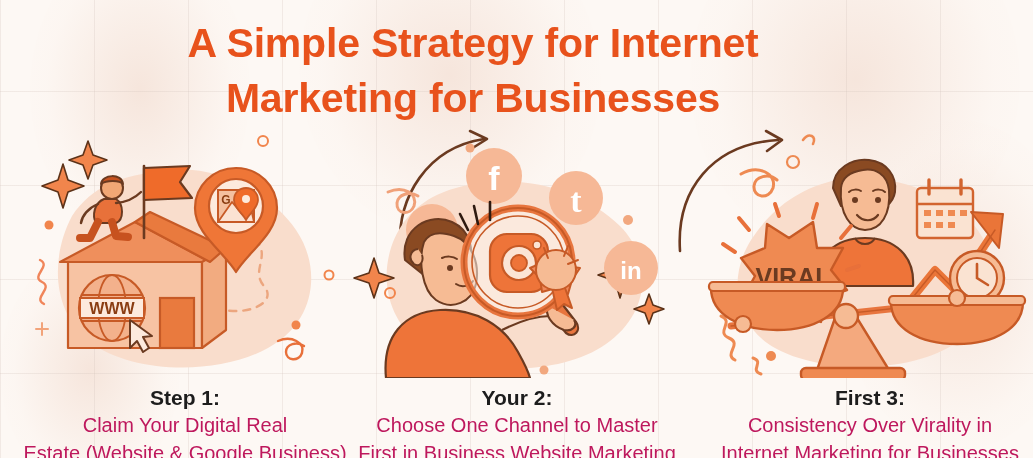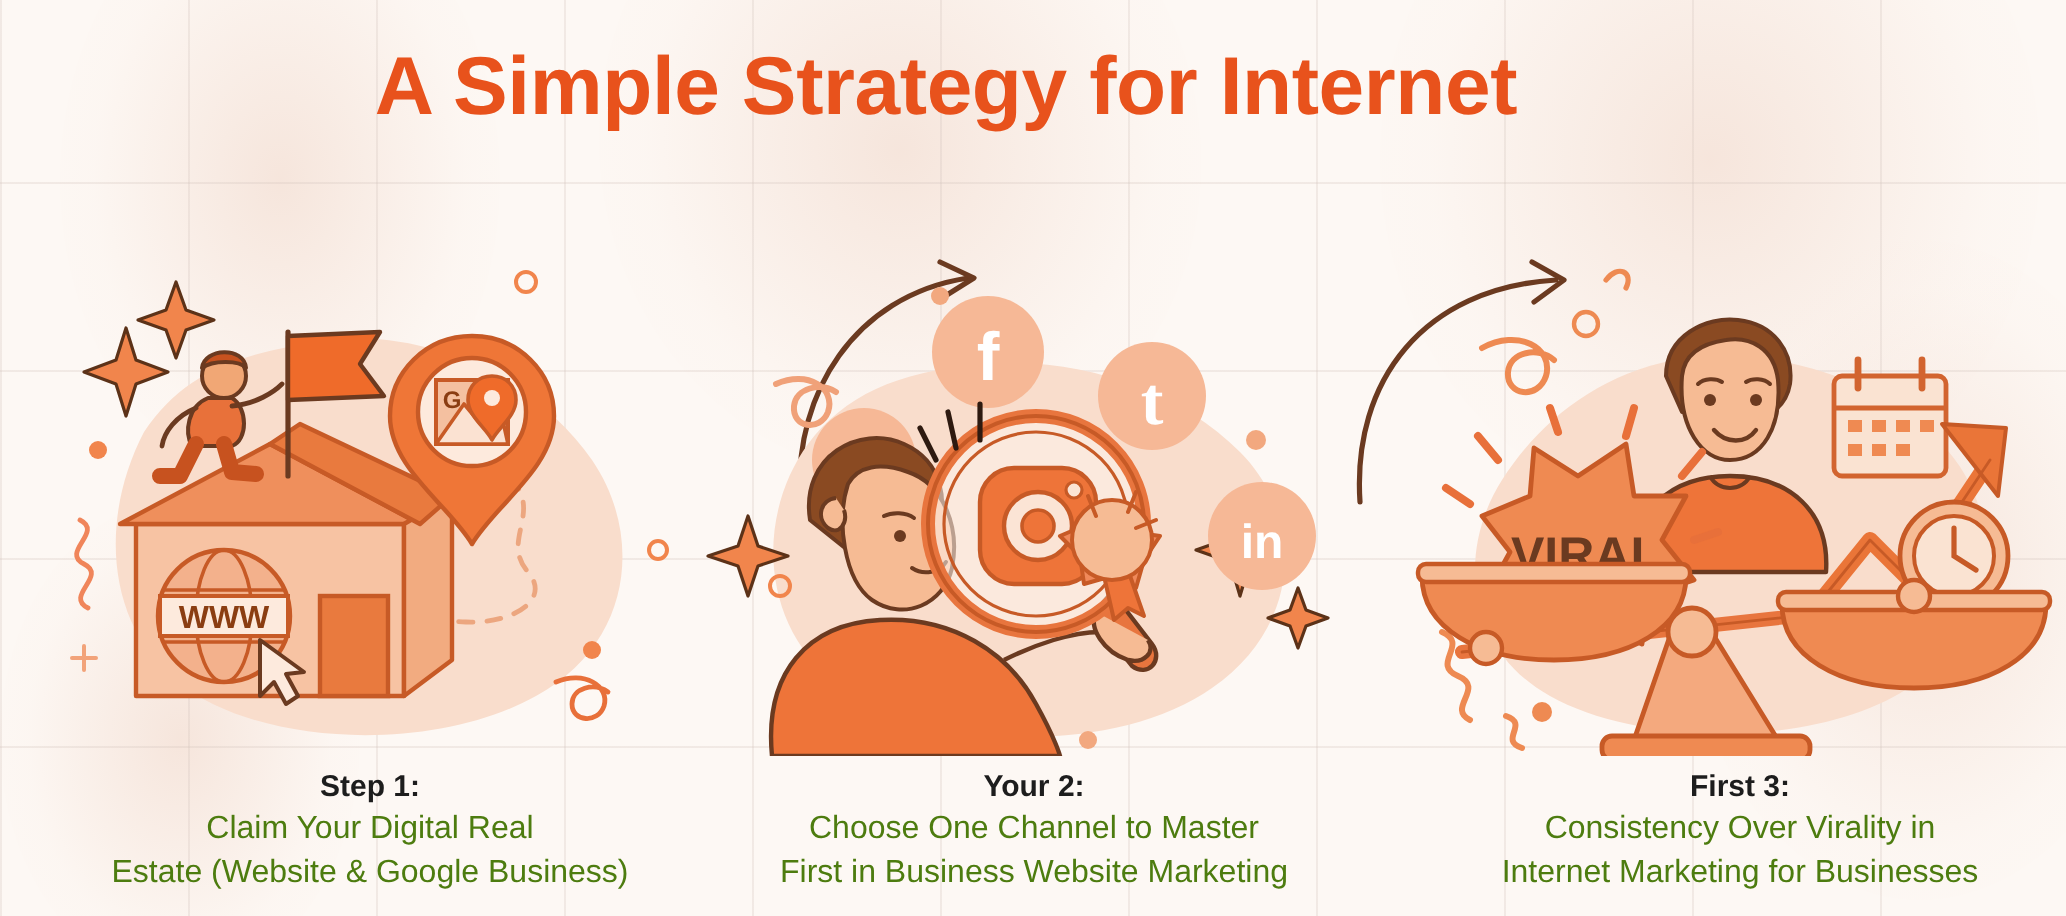--- a/index.html
+++ b/index.html
@@ -84,28 +84,28 @@
     height: 248px;
   }
   .step-art svg { display: block; }
 
   .step-caption {
     width: 330px;
     text-align: center;
     margin-top: 6px;
   }
   .step-title {
-    font-size: 15px;
+    font-size: 21px;
     font-weight: bold;
     color: #1d1d1d;
     line-height: 1.35;
   }
   .step-desc {
-    font-size: 16px;
-    color: #4d7c0f;
+    font-size: 20px;
+    color: #be185d;
     line-height: 1.38;
     white-space: nowrap;
   }
 
   
   .connector {
     position: absolute;
     z-index: 4;
     pointer-events: none;
   }
@@ -119,20 +119,21 @@
   <div class="bg-smudge smudge-a"></div>
   <div class="bg-smudge smudge-b"></div>
   <div class="bg-smudge smudge-c"></div>
   <div class="bg-smudge smudge-d"></div>
   <div class="bg-smudge smudge-e"></div>
   <div class="grid-overlay"></div>
 </div>
 
 <div id="title-block">
   <div class="line">A Simple Strategy for Internet</div>
+  <div class="line">Marketing for Businesses</div>
 </div>
 
 <svg class="connector" id="connector-1" width="130" height="120" viewBox="0 0 130 120">
   <path d="M8 118 C 6 70, 34 20, 92 11" fill="none" stroke="#6b3a20" stroke-width="2.6" stroke-linecap="round"></path>
   <path d="M78 3 L95 11 L79 21" fill="none" stroke="#6b3a20" stroke-width="2.6" stroke-linecap="round" stroke-linejoin="round"></path>
 </svg>
 
 <svg class="connector" id="connector-2" width="140" height="125" viewBox="0 0 140 125">
   <path d="M8 123 C 4 62, 40 16, 106 12" fill="none" stroke="#6b3a20" stroke-width="2.6" stroke-linecap="round"></path>
   <path d="M94 3 L110 12 L95 23" fill="none" stroke="#6b3a20" stroke-width="2.6" stroke-linecap="round" stroke-linejoin="round"></path>

